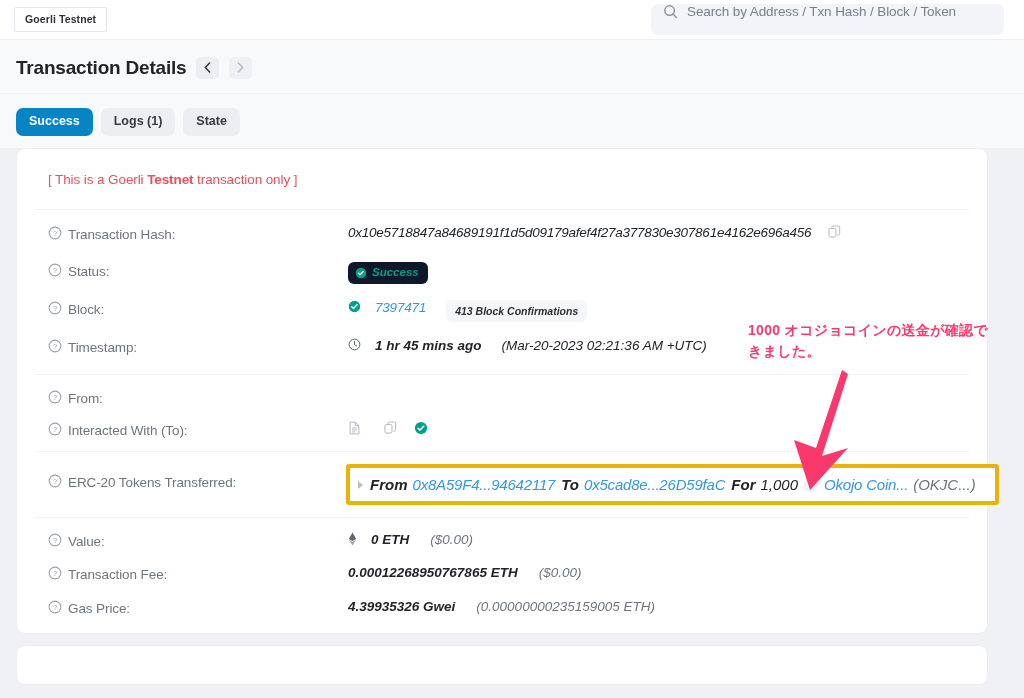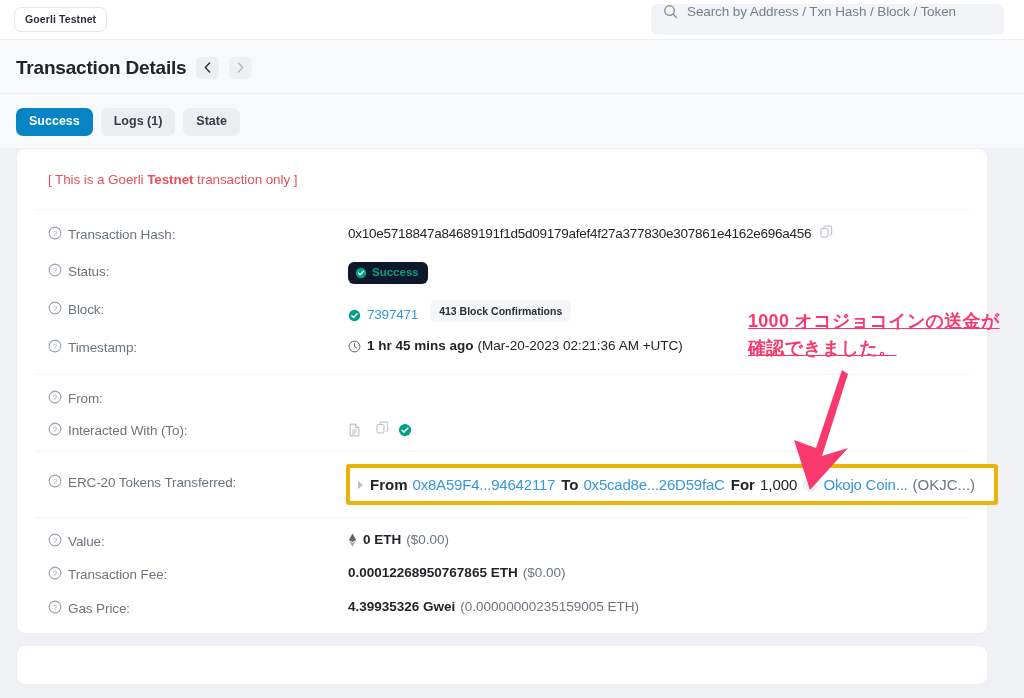--- a/index.html
+++ b/index.html
@@ -25,21 +25,21 @@
     display: flex;
     align-items: center;
     justify-content: space-between;
     padding: 0 20px 0 14px;
     border-bottom: 1px solid #eceef2;
     position: relative;
   }
 
   .network-badge {
     border: 1px solid #e4e6ed;
-    border-radius: 7px;
+    border-radius: 2px;
     background: #ffffff;
     font-size: 10.5px;
     font-weight: bold;
     color: #2c2f36;
     padding: 6px 10px;
     line-height: 1;
     letter-spacing: 0.1px;
   }
 
   .searchbox {
@@ -149,24 +149,25 @@
     display: flex;
     align-items: center;
     gap: 6px;
     letter-spacing: -0.1px;
     padding-top: 1px;
   }
   .val {
     flex: 1;
     color: #212529;
     display: flex;
-    align-items: flex-end;
+    align-items: flex-start;
     flex-wrap: wrap;
-    gap: 0px;
+    gap: 8px;
     min-width: 0;
+    font-style: italic;
   }
 
   .q-ico { flex: 0 0 auto; display: block; }
 
   .mono-hash {
     font-size: 13.5px;
     color: #212529;
     letter-spacing: -0.25px;
     word-break: break-all;
   }
@@ -232,30 +233,29 @@
     flex: 0 0 auto;
   }
   .erc-box .bold { font-weight: bold; }
 
   .token-ico { margin: 0 6px 0 6px; flex: 0 0 auto; vertical-align: middle; }
 
   
   .annotation {
     position: absolute;
     left: 748px;
-    top: 308px;
+    top: 320px;
     width: 252px;
-    font-size: 18px;
+    font-size: 14px;
     font-weight: bold;
     line-height: 1.52;
     color: #f9386d;
     letter-spacing: 0.3px;
     pointer-events: none;
     z-index: 20;
-    text-decoration: underline;
   }
 
   .arrow-svg {
     position: absolute;
     left: 760px;
     top: 368px;
     z-index: 19;
     pointer-events: none;
   }
 </style>

